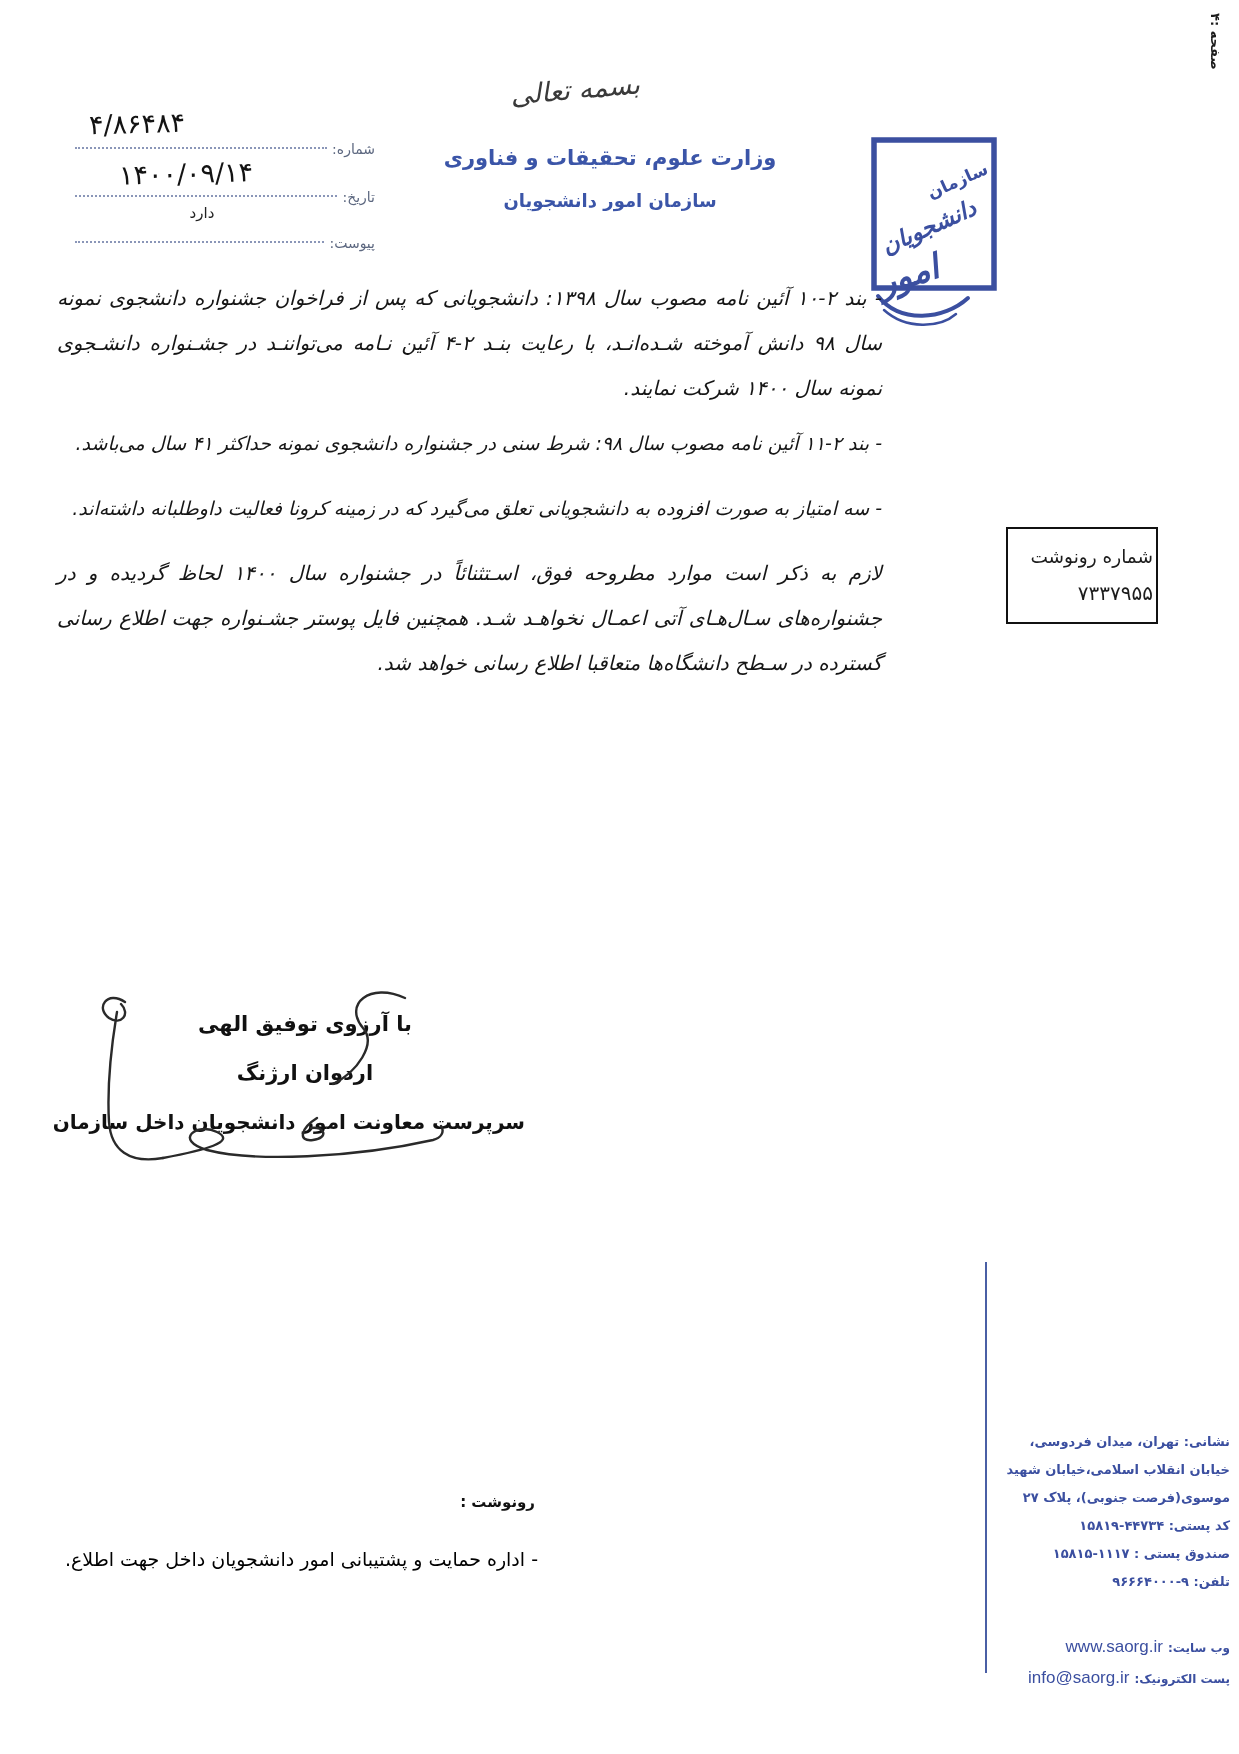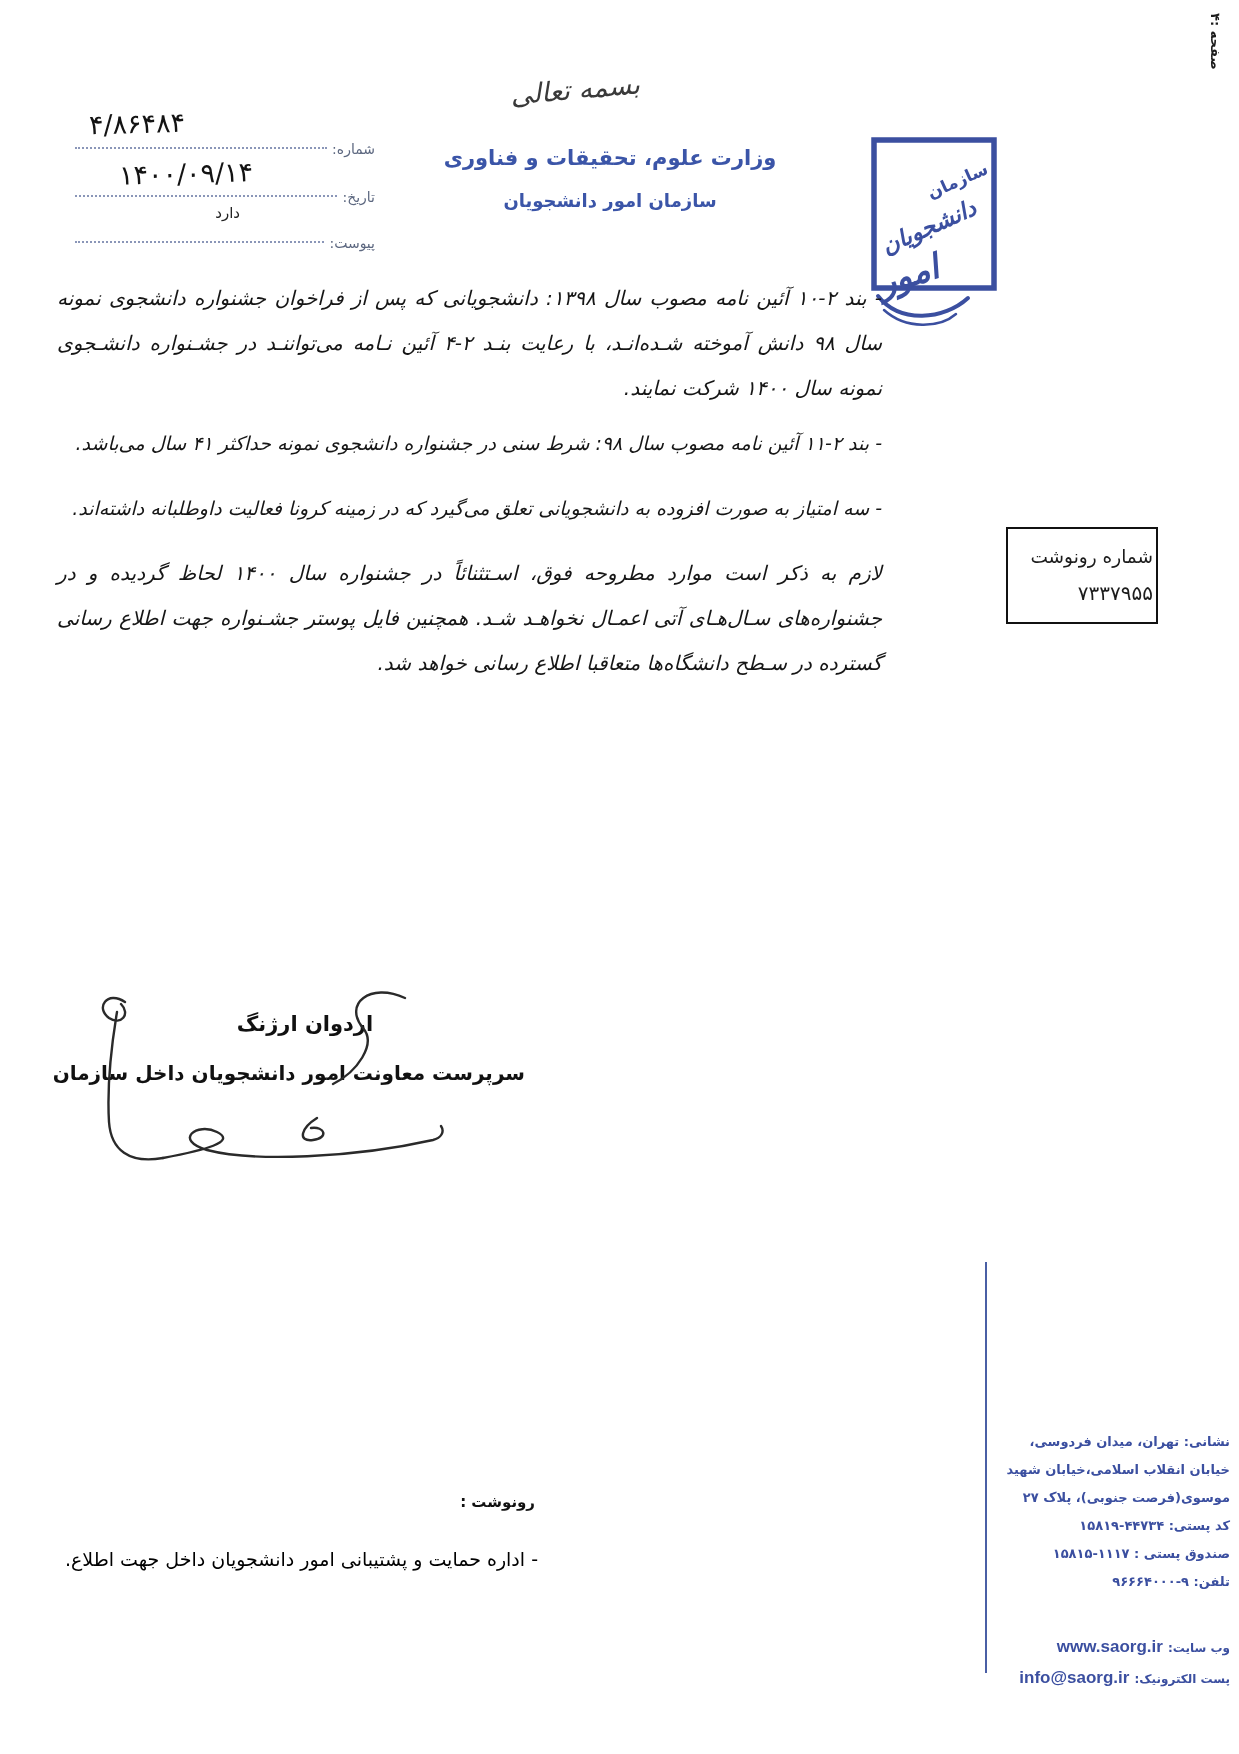--- a/index.html
+++ b/index.html
@@ -80,21 +80,21 @@
   .addr{
     left:995px;top:1428px;width:235px;direction:rtl;text-align:right;
     font-size:13px;font-weight:bold;color:#3b4fa0;line-height:28px;
   }
   .addr .num{letter-spacing:1px;}
   .web-block{
     left:975px;top:1632px;width:255px;direction:rtl;text-align:right;
     color:#3b4fa0;line-height:30px;white-space:nowrap;
   }
   .web-label{font-size:12px;font-weight:bold;}
-  .web-url{font-size:17px;font-weight:bold;font-family:"Liberation Sans",sans-serif;}
+  .web-url{font-size:17px;font-weight:normal;font-family:"Liberation Sans",sans-serif;}
   .cc-label{
     left:400px;top:1493px;width:135px;direction:rtl;
     font-size:15px;font-weight:bold;color:#111;
   }
   .cc-line{
     left:60px;top:1548px;width:478px;direction:rtl;text-align:right;
     font-size:19px;color:#000000;white-space:nowrap;
   }
 </style>
 </head>
@@ -117,21 +117,21 @@
   <div class="abs meta-row" style="top:186px;">
     <span class="meta-label">تاریخ:</span>
     <span class="meta-dots"></span>
   </div>
   <div class="abs hand" style="top:158px;left:86px;width:200px;text-align:center;">۱۴۰۰/۰۹/۱۴</div>
 
   <div class="abs meta-row" style="top:232px;">
     <span class="meta-label">پیوست:</span>
     <span class="meta-dots"></span>
   </div>
-  <div class="abs typed-small" style="top:204px;left:180px;width:60px;">دارد</div>
+  <div class="abs typed-small" style="top:204px;left:172px;width:60px;text-align:center;">دارد</div>
 
   <svg class="abs logo" width="150" height="200" viewBox="0 0 150 200">
     <rect x="14" y="6" width="120" height="148" fill="none" stroke="#3b4fa0" stroke-width="5.5"></rect>
     <text x="100" y="52" font-size="17" font-weight="bold" fill="#3b4fa0" text-anchor="middle" font-family="DejaVu Sans, sans-serif" transform="rotate(-24 100 52)">سازمان</text>
     <text x="72" y="100" font-size="23" font-weight="bold" fill="#3b4fa0" text-anchor="middle" font-style="italic" font-family="DejaVu Sans, sans-serif" transform="rotate(-24 72 100)">دانشجویان</text>
     <text x="52" y="152" font-size="34" font-weight="bold" fill="#3b4fa0" text-anchor="middle" font-style="italic" font-family="DejaVu Sans, sans-serif" transform="rotate(-18 52 152)">امور</text>
     <path d="M 18,162 C 40,190 84,186 108,164" fill="none" stroke="#3b4fa0" stroke-width="4" stroke-linecap="round"></path>
     <path d="M 24,176 C 46,196 80,194 96,180" fill="none" stroke="#3b4fa0" stroke-width="2.5" stroke-linecap="round"></path>
   </svg>
 
@@ -139,20 +139,21 @@
     <div class="track-label">شماره رونوشت</div>
     <div class="track-value">۷۳۳۷۹۵۵</div>
   </div>
 
   <div class="abs para p1">- بند ۲-۱۰ آئین نامه مصوب سال ۱۳۹۸: دانشجویانی که پس از فراخوان جشنواره دانشجوی نمونه سال ۹۸ دانش آموخته شـده‌انـد، با رعایت بنـد ۲-۴ آئین نـامه می‌تواننـد در جشـنواره دانشـجوی نمونه سال ۱۴۰۰ شرکت نمایند.</div>
   <div class="abs para single p2">- بند ۲-۱۱ آئین نامه مصوب سال ۹۸: شرط سنی در جشنواره دانشجوی نمونه حداکثر ۴۱ سال می‌باشد.</div>
   <div class="abs para single p3">- سه امتیاز به صورت افزوده  به دانشجویانی تعلق می‌گیرد که در زمینه کرونا فعالیت داوطلبانه داشته‌اند.</div>
   <div class="abs para p4">لازم به ذکر است موارد مطروحه فوق، اسـتثنائاً در جشنواره سال ۱۴۰۰ لحاظ گردیده و در جشنواره‌های سـال‌هـای آتی اعمـال نخواهـد شـد. همچنین فایل پوستر جشـنواره جهت اطلاع رسانی گسترده در سـطح دانشگاه‌ها متعاقبا اطلاع رسانی خواهد شد.</div>
 
   <div class="abs sig-block">
+    <div class="sig-line1">با آرزوی توفیق الهی</div>
     <div class="sig-line2">اردوان ارژنگ</div>
     <div class="sig-line3">سرپرست معاونت امور دانشجویان داخل سازمان</div>
   </div>
 
   <svg class="abs sig-svg" width="370" height="215" viewBox="0 0 370 215">
     <g fill="none" stroke="#2a2a2a" stroke-width="2.4" stroke-linecap="round">
       <path d="M 320,18 C 285,2 258,24 278,48 C 292,64 272,92 248,104"></path>
       <path d="M 232,138 C 216,148 212,162 228,160 C 244,158 240,146 226,148"></path>
       <path d="M 40,22 C 22,10 10,28 24,38 C 36,46 46,34 36,24"></path>
       <path d="M 32,32 C 26,68 22,108 24,142 C 26,170 44,184 78,178"></path>

